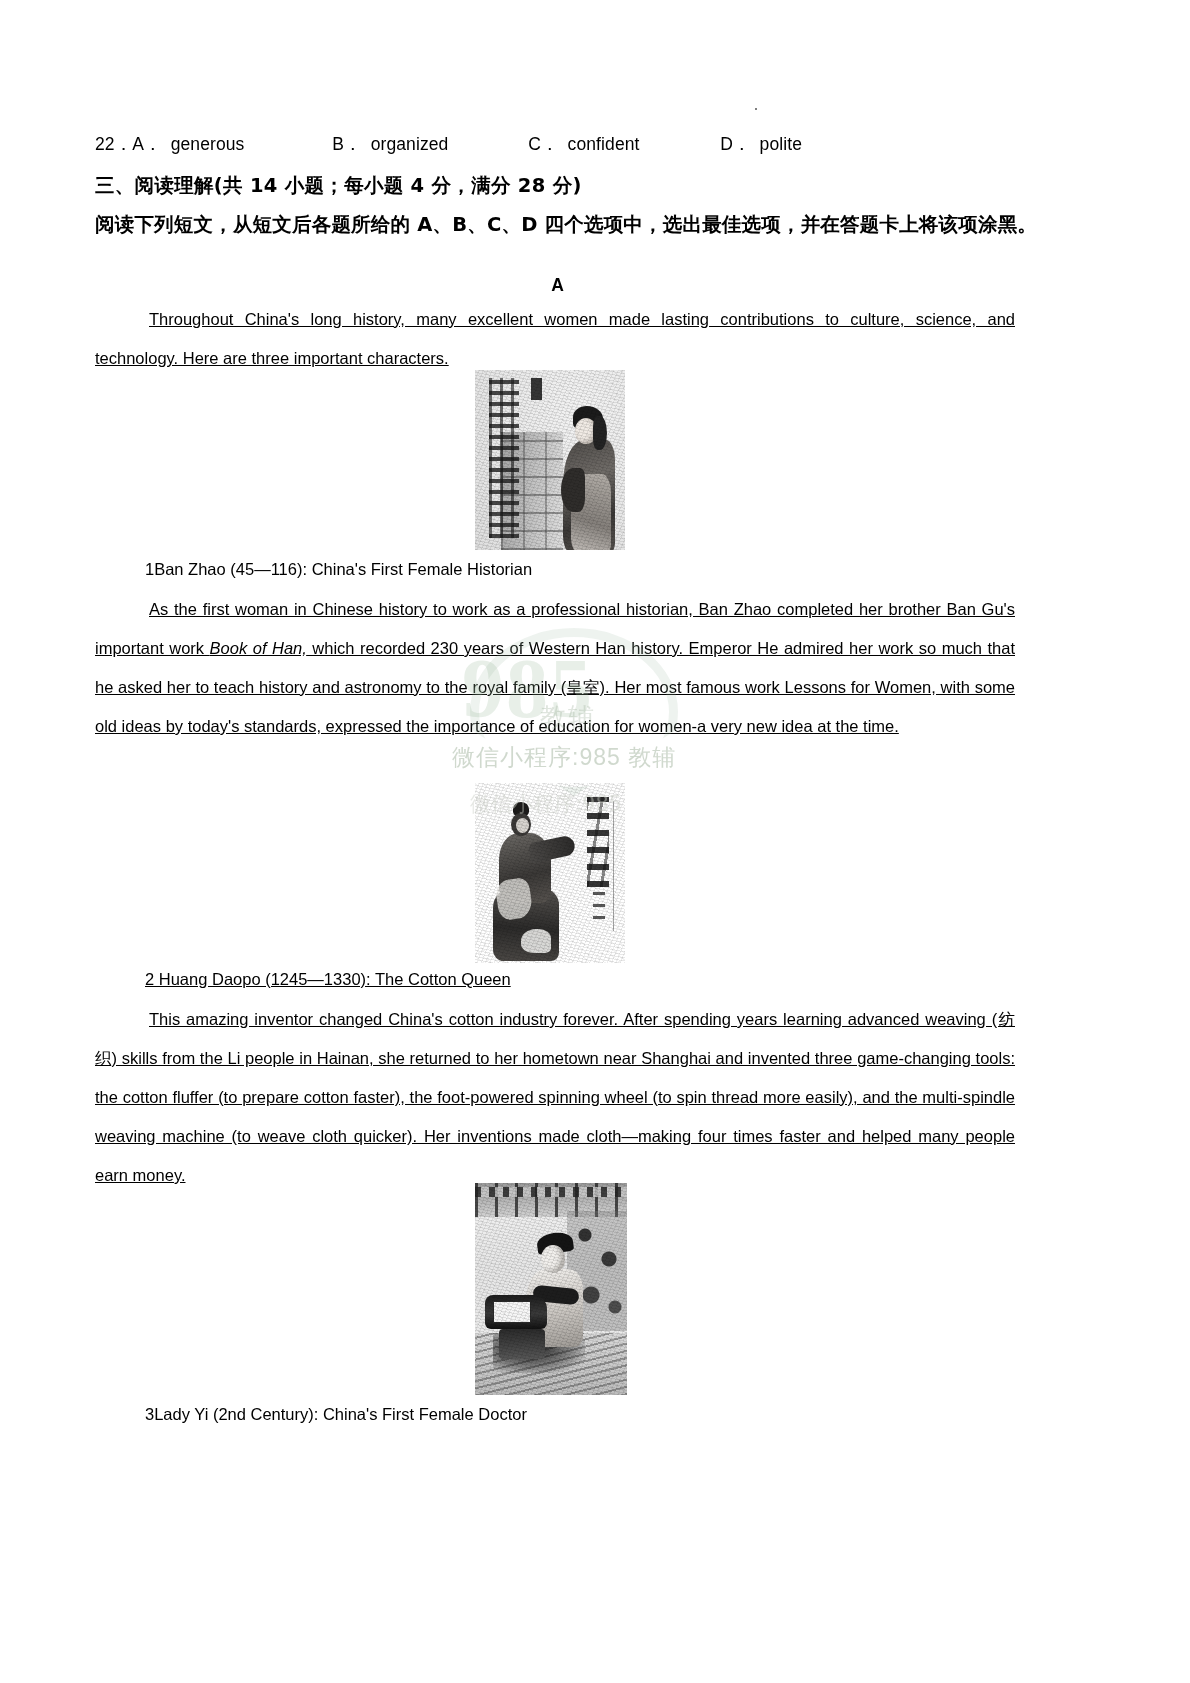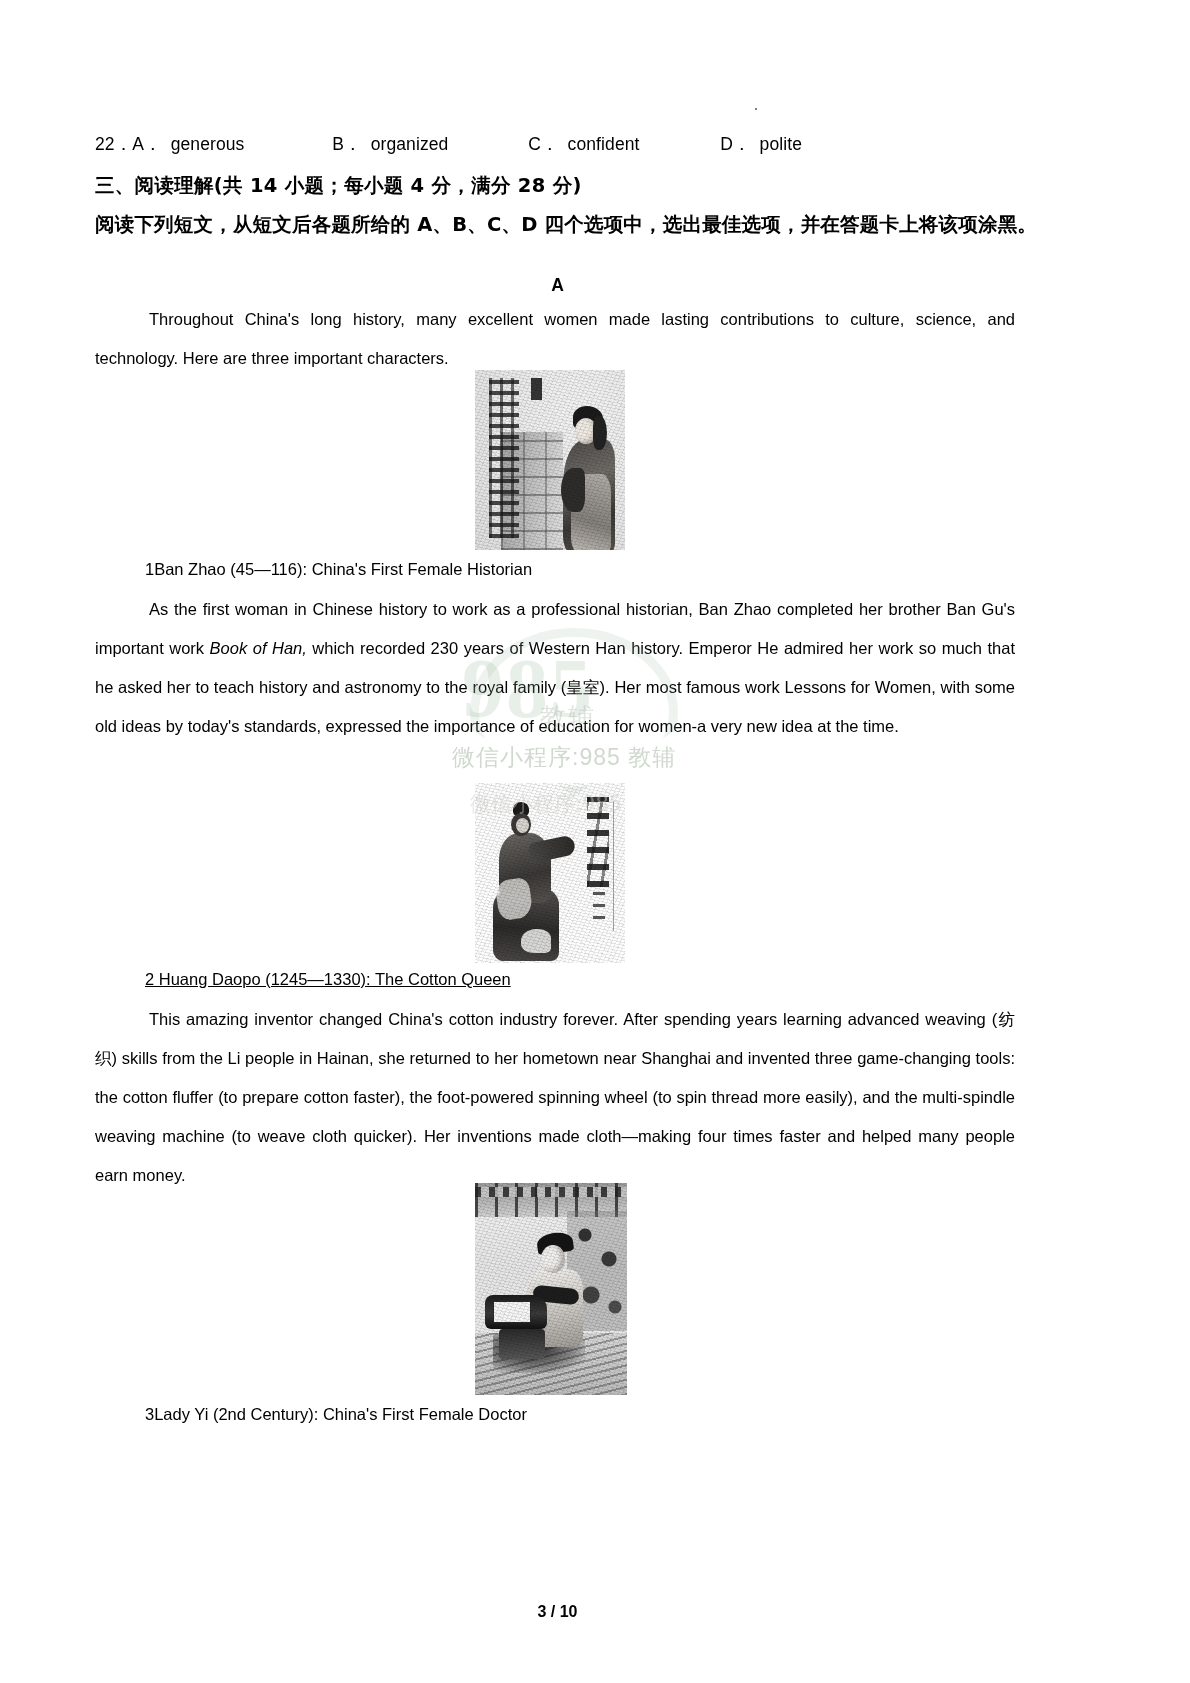--- a/index.html
+++ b/index.html
@@ -90,20 +90,21 @@
 
   
   .para {
     position: absolute;
     left: 0;
     width: 920px;
     font-size: 16.5px;
     line-height: 39px;
     text-align: justify;
     text-justify: inter-word;
+    text-decoration: underline;
   }
   .para .indent { display: inline-block; width: 54px; }
   .para i { font-style: italic; }
 
   .caption {
     position: absolute;
     left: 50px;
     font-size: 16.5px;
     white-space: nowrap;
   }
@@ -464,16 +465,15 @@
         <div class="hat"></div>
         <div class="head"></div>
         <div class="table"></div>
         <div class="paper"></div>
         <div class="legs"></div>
         <div class="grain"></div>
       </div>
     </div>
     <div class="caption" style="top:1405px;">3Lady Yi (2nd Century): China's First Female Doctor</div>
 
-    <div class="footer">3 / 10</div>
 
   </div>
 </div>
 
 </body></html>

